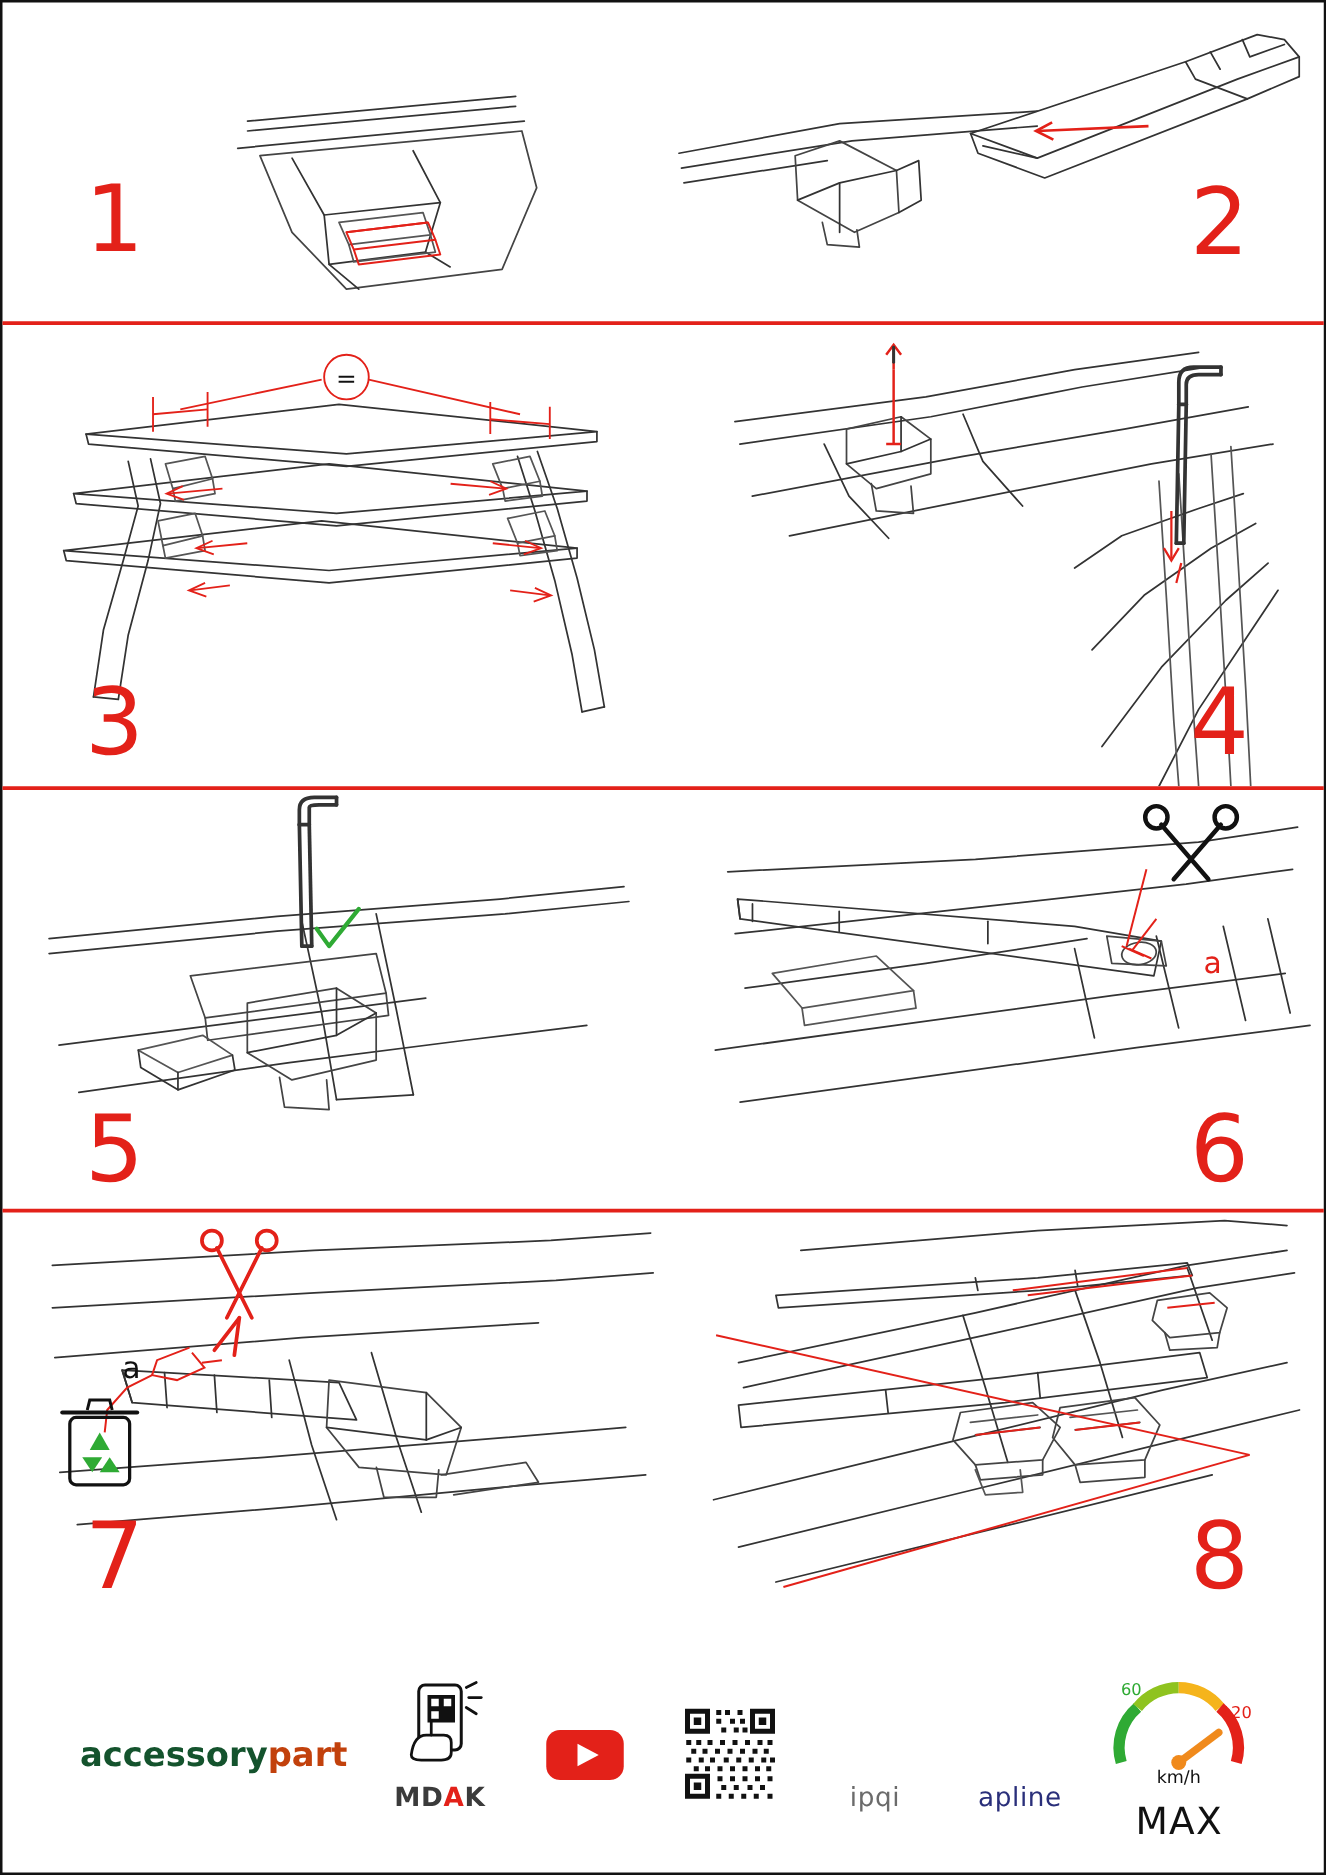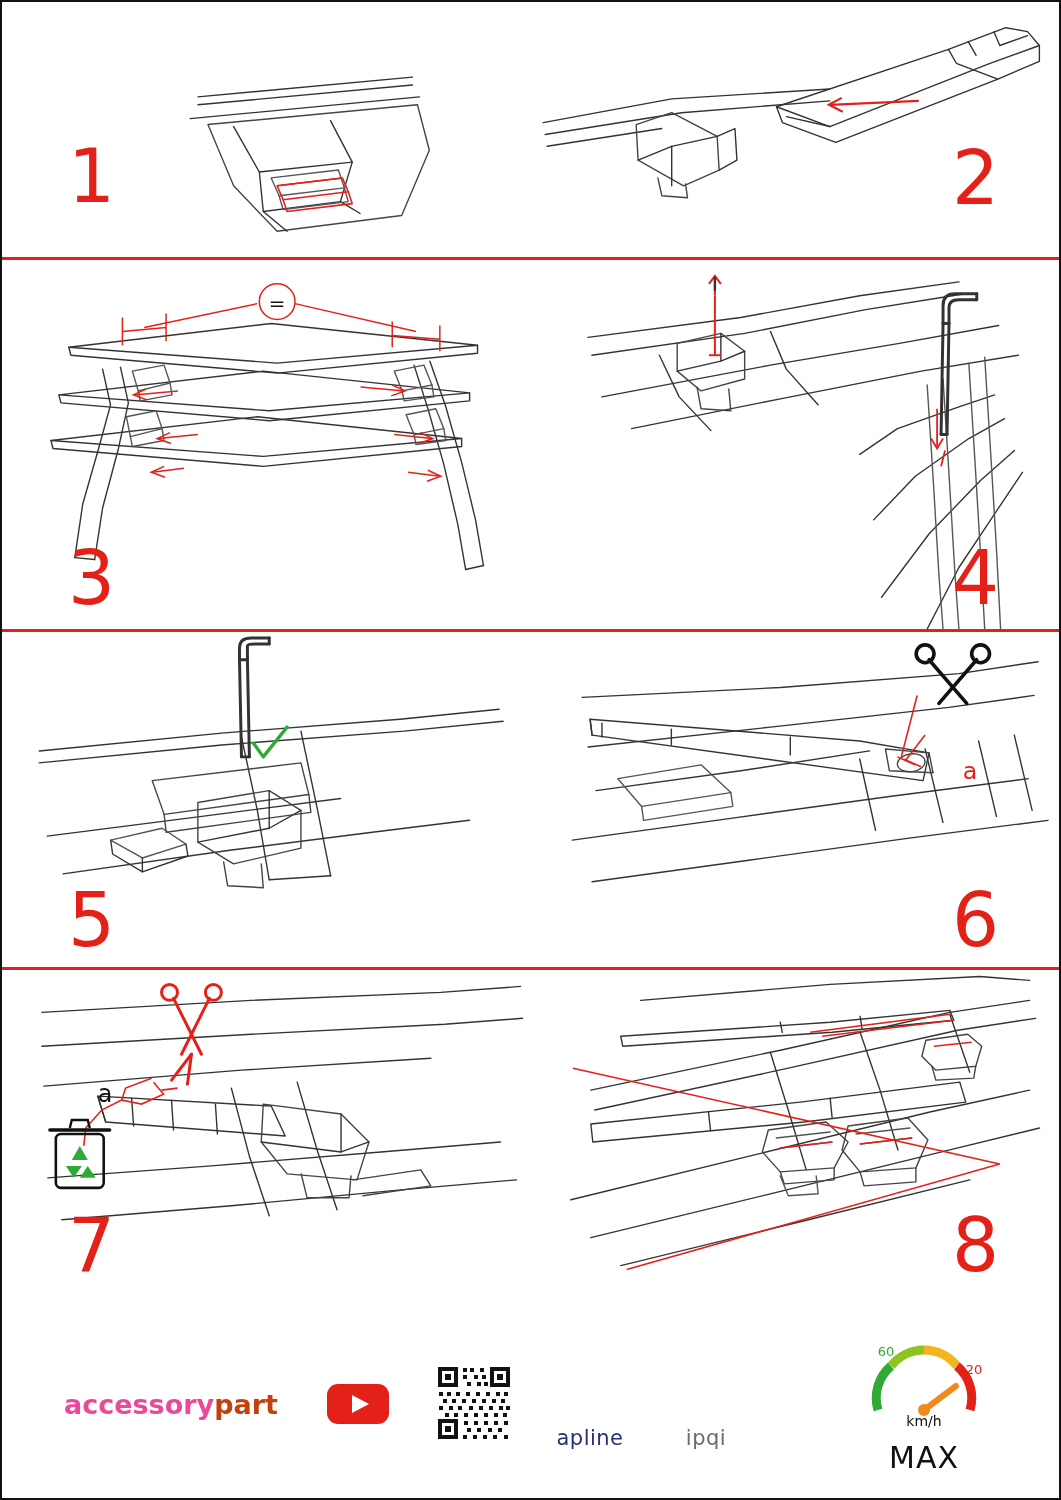--- a/index.html
+++ b/index.html
@@ -95,21 +95,21 @@
     color: #2a2f7a;
     font-size: 34px;
   }
   .brand-bot {
     margin-top: 16px;
     font-family: "DejaVu Sans", sans-serif;
     font-size: 27px;
     font-weight: 700;
     line-height: 1;
   }
-  .brand-bot .a1 { color: #ec4899; }
+  .brand-bot .a1 { color: #14532d; }
   .brand-bot .a2 { color: #c2410c; }
 
   .logo-group {
     display: flex;
     align-items: flex-end;
     gap: 24px;
     margin-left: 28px;
   }
   .logo-item {
     text-align: center;
@@ -533,20 +533,39 @@
   <div class="footer">
 
     <div class="brandblock">
       <div class="brand-bot">
         <span class="a1">accessory</span><span class="a2">part</span>
       </div>
     </div>
 
     <div class="logo-group">
 
+      <div class="logo-item">
+        <div class="logo-mark">
+          <svg width="74" height="70" viewBox="0 0 74 70">
+            <rect x="20" y="4" width="34" height="52" rx="5" fill="none" stroke="#111" stroke-width="2.4"></rect>
+            <rect x="27" y="12" width="22" height="22" fill="#111"></rect>
+            <rect x="30" y="15" width="6" height="6" fill="#fff"></rect>
+            <rect x="40" y="15" width="6" height="6" fill="#fff"></rect>
+            <rect x="30" y="25" width="6" height="6" fill="#fff"></rect>
+            <path d="M58 6 L66 2" stroke="#111" stroke-width="2.2" stroke-linecap="round"></path>
+            <path d="M60 14 L70 14" stroke="#111" stroke-width="2.2" stroke-linecap="round"></path>
+            <path d="M58 22 L66 27" stroke="#111" stroke-width="2.2" stroke-linecap="round"></path>
+            <path d="M14 60 Q16 44 26 44 L40 44 Q46 44 46 50 L46 58 Q46 64 38 64 L22 64 Q14 64 14 60 Z" fill="#fff" stroke="#111" stroke-width="2.2"></path>
+            <path d="M30 44 L30 34" stroke="#111" stroke-width="2.2" stroke-linecap="round"></path>
+          </svg>
+        </div>
+        <div class="logo-cap">
+          <span>MD</span><span class="red">A</span><span>K</span>
+        </div>
+      </div>
 
       <div class="logo-item">
         <div class="logo-mark">
           <svg width="70" height="50" viewBox="0 0 70 50">
             <rect x="4" y="6" width="62" height="40" rx="11" fill="#e32119"></rect>
             <path d="M29 17 L46 26 L29 35 Z" fill="#ffffff"></path>
           </svg>
         </div>
         <div class="logo-cap"></div>
       </div>
@@ -619,28 +638,28 @@
                 <rect x="57" y="70" width="4" height="4"></rect>
                 <rect x="68" y="70" width="4" height="4"></rect>
             </g>
           </svg>
         </div>
         <div class="logo-cap"></div>
       </div>
 
       <div class="logo-item">
         <div class="logo-mark"></div>
+        <div class="logo-cap ipqi">ipqi</div>
+      </div>
+
+      <div class="logo-item">
+        <div class="logo-mark"></div>
         <div class="logo-cap apline">
           <span>ap</span><span>line</span>
         </div>
-      </div>
-
-      <div class="logo-item">
-        <div class="logo-mark"></div>
-        <div class="logo-cap ipqi">ipqi</div>
       </div>
     </div>
 
     <div class="spacer"></div>
 
 
     <div class="maxblock">
       <div class="mk">
         <svg width="160" height="112" viewBox="0 0 160 112">
           <g fill="none" stroke-width="9" stroke-linecap="butt">

